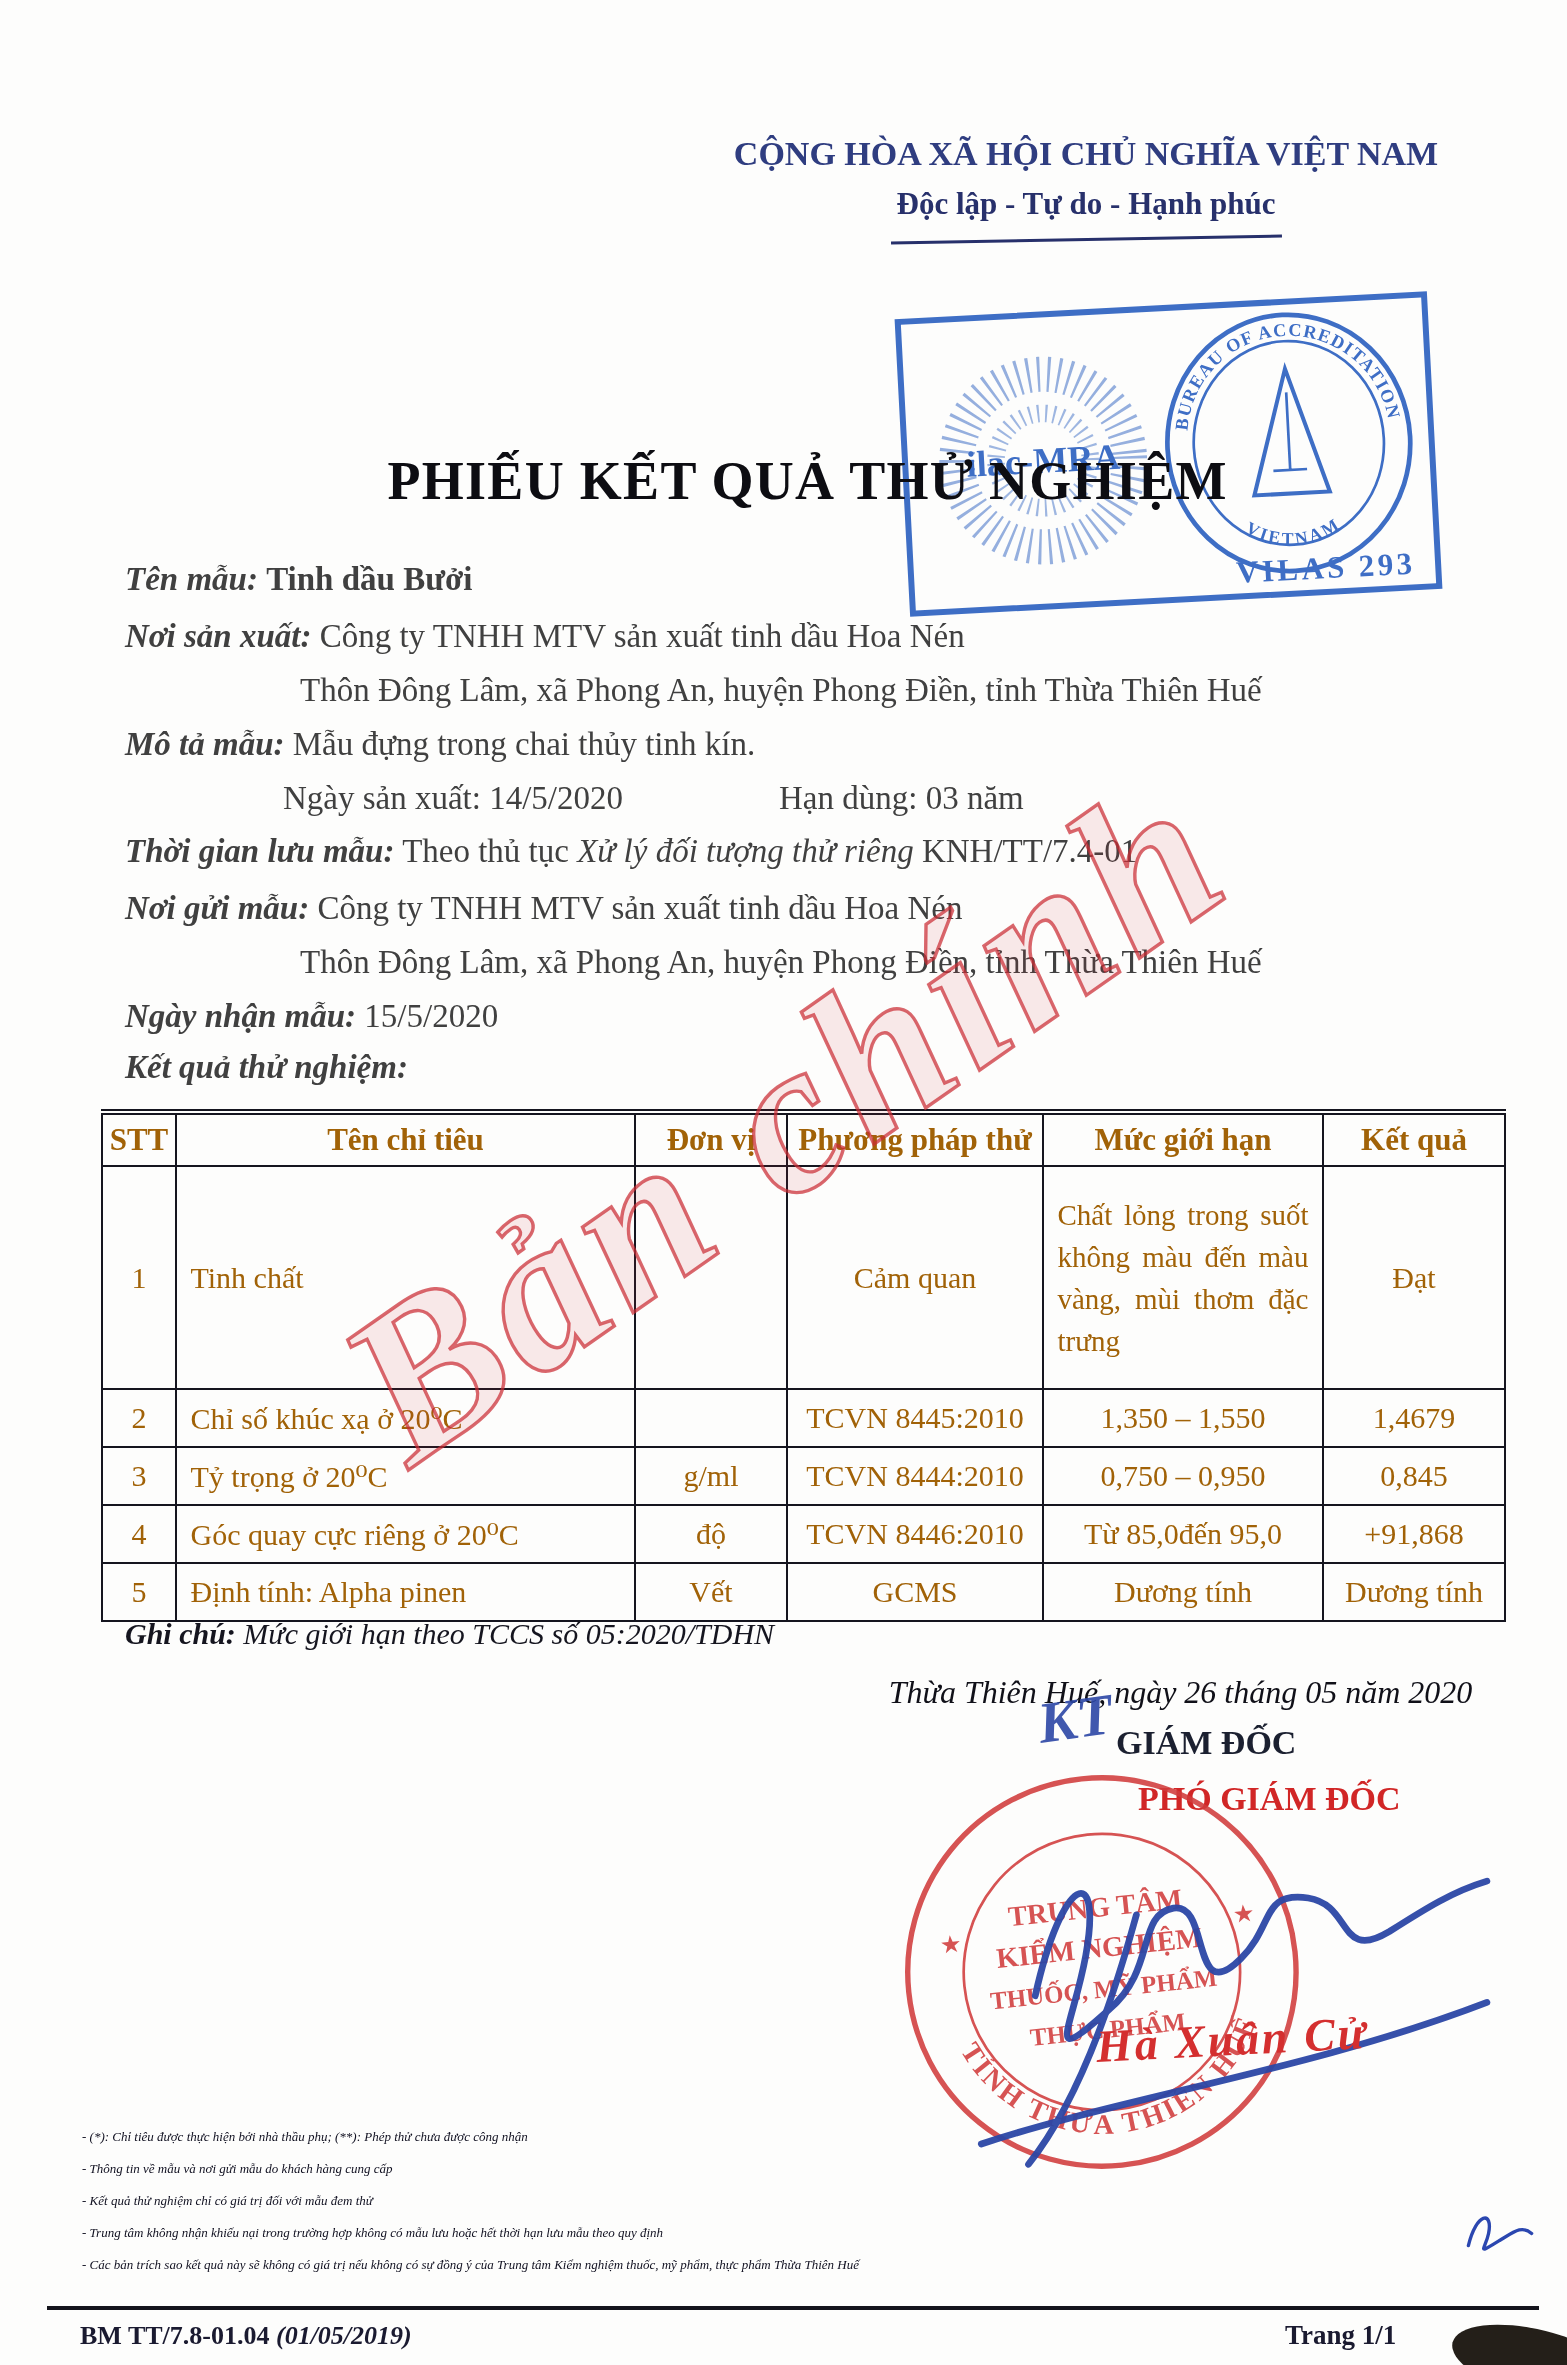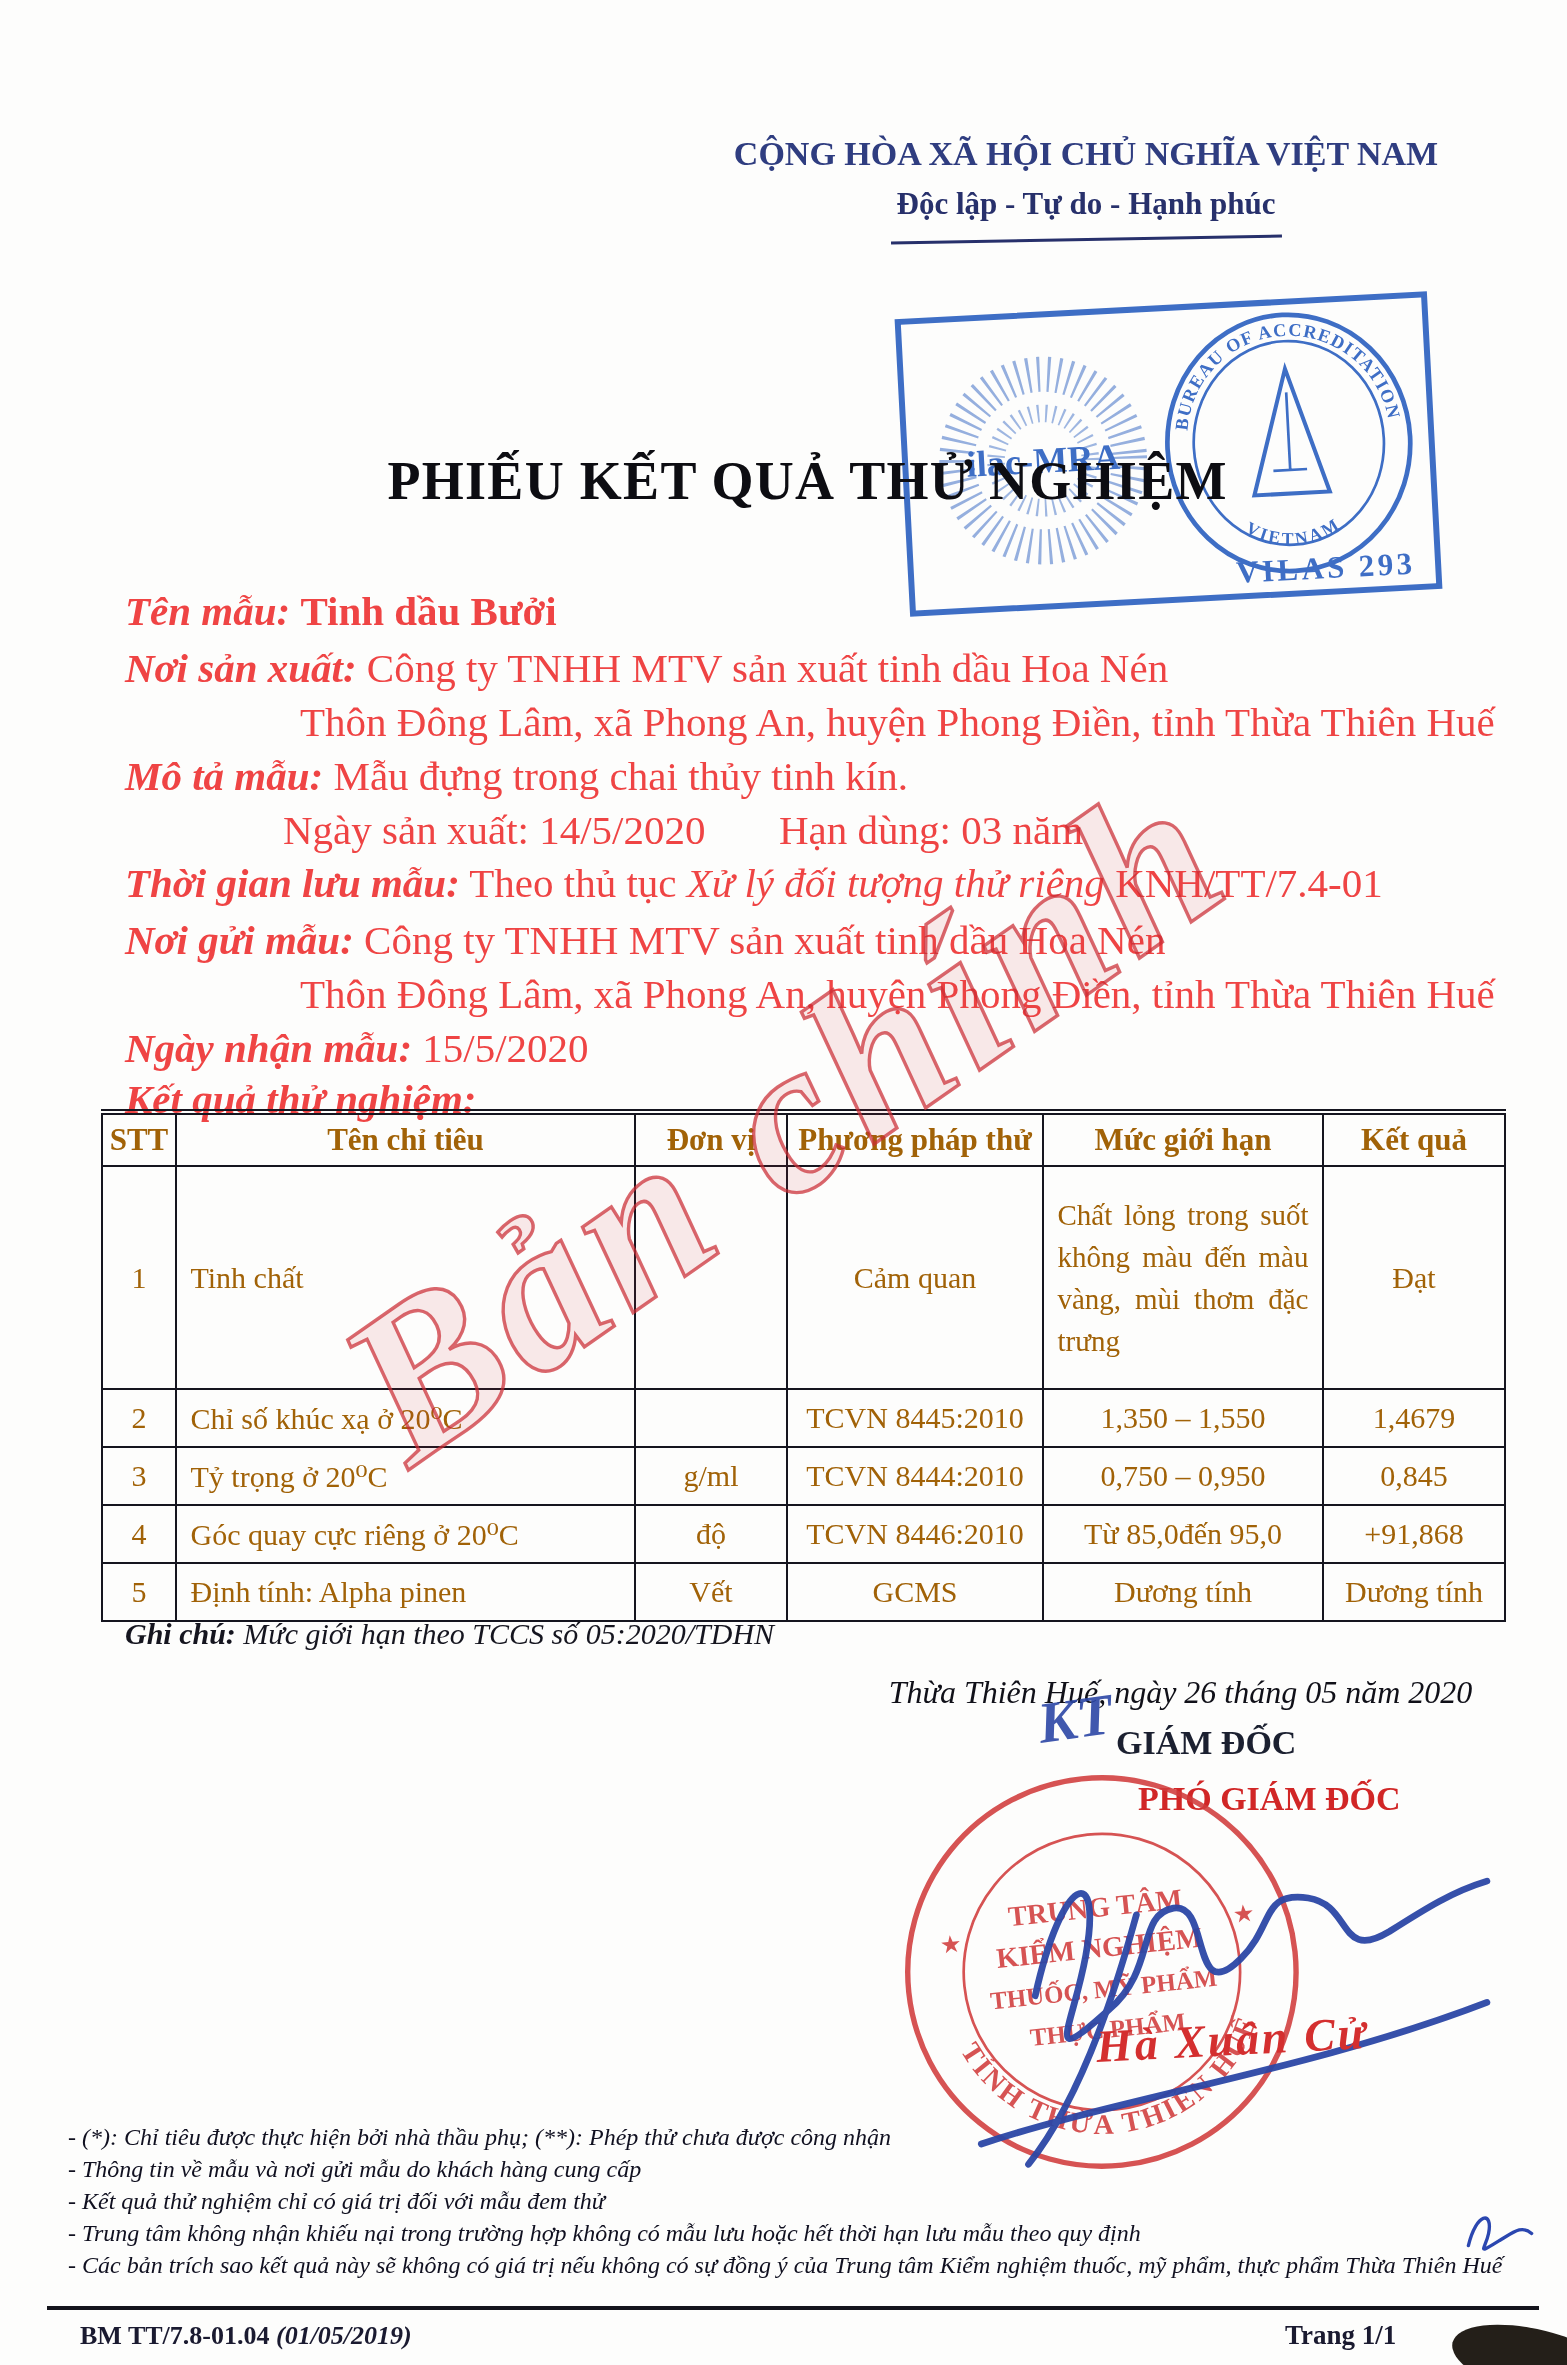--- a/index.html
+++ b/index.html
@@ -16,21 +16,21 @@
   .hr1{font-weight:bold;font-size:34px;line-height:43px;}
   .hr2{font-weight:bold;font-size:31px;line-height:40px;margin-top:9.4px;color:#27306b;}
   .hr-rule{width:391px;height:3.4px;background:#27306b;margin:13.5px auto 0 auto;transform:rotate(-1deg);}
   
   .stamp-blue{left:902px;top:305px;width:521px;height:286px;border:6px solid #2a5fc0;
               transform:rotate(-3deg);opacity:.9;z-index:8;}
   
   .title{left:0;top:450px;width:1568px;text-align:center;font-size:54px;font-weight:bold;
          color:#0d0d12;letter-spacing:1.3px;z-index:12;transform:translateX(23.6px);}
   
-  .info-line{left:125px;width:1382px;font-size:41px;color:#ef4444;z-index:10;margin-top:26px;}
+  .info-line{left:125px;width:1382px;font-size:33px;color:#404040;z-index:10;}
   .lbl{font-weight:bold;font-style:italic;}
   .ital{font-style:italic;}
   .bold{font-weight:bold;}
   .indent{padding-left:175px;}
   
   table.results{position:absolute;left:101px;top:1109px;width:1403px;border-collapse:collapse;
        table-layout:fixed;font-size:30px;color:#a16207;z-index:10;background:transparent;}
   table.results th,table.results td{border:2px solid #15151f;padding:2.7px 6.7px;text-align:center;vertical-align:middle;}
   table.results{border-top:6px double #15151f;}
   table.results thead tr{height:54px;}
@@ -44,21 +44,21 @@
   .date-line{left:796px;top:1674px;width:769px;text-align:center;font-style:italic;font-size:32px;color:#101018;z-index:10;}
   .director{left:1116px;top:1724px;font-size:34px;font-weight:bold;color:#1b2030;z-index:10;}
   .kt-hand{left:1038px;top:1685px;font-size:58px;font-weight:bold;font-style:italic;color:#2c47a6;
            transform:rotate(-8deg);opacity:.9;z-index:26;}
   .deputy{left:1138px;top:1780px;font-size:34px;font-weight:bold;color:#d12626;z-index:10;}
   .stamp-red{left:893px;top:1763px;z-index:20;opacity:.88;transform:rotate(-6deg);}
   .sig-blue{left:934px;top:1780px;z-index:25;}
   .signer{left:1096px;top:2013px;font-size:46px;font-weight:bold;font-style:italic;color:#d42f2f;
           transform:rotate(-3deg);z-index:26;letter-spacing:2.7px;}
   
-  .footnotes{left:68px;top:2121px;width:1470px;font-size:24px;font-style:italic;line-height:32px;color:#101020;z-index:10;}
+  .footnotes{left:82px;top:2121px;width:1470px;font-size:13px;font-style:italic;line-height:32px;color:#101020;z-index:10;}
   .fdivider{left:47px;top:2306px;width:1492px;height:4px;background:#14141c;z-index:10;}
   .form-code{left:80px;top:2321px;font-size:26px;font-weight:bold;color:#1a1a30;z-index:10;}
   .page-no{left:1285px;top:2320px;font-size:27px;font-weight:bold;color:#1a1a30;z-index:10;}
   .corner-smudge{left:1450px;top:2330px;width:175px;height:67px;background:#241f19;border-radius:50%;
                  transform:rotate(14deg);z-index:5;}
   .fn-init{left:1463px;top:2205px;z-index:12;}
   
   .watermark{left:0;top:573px;width:1568px;height:1092px;display:flex;align-items:center;justify-content:center;
              z-index:30;pointer-events:none;}
   .watermark span{font-size:216px;font-weight:bold;font-style:italic;letter-spacing:8px;white-space:nowrap;

